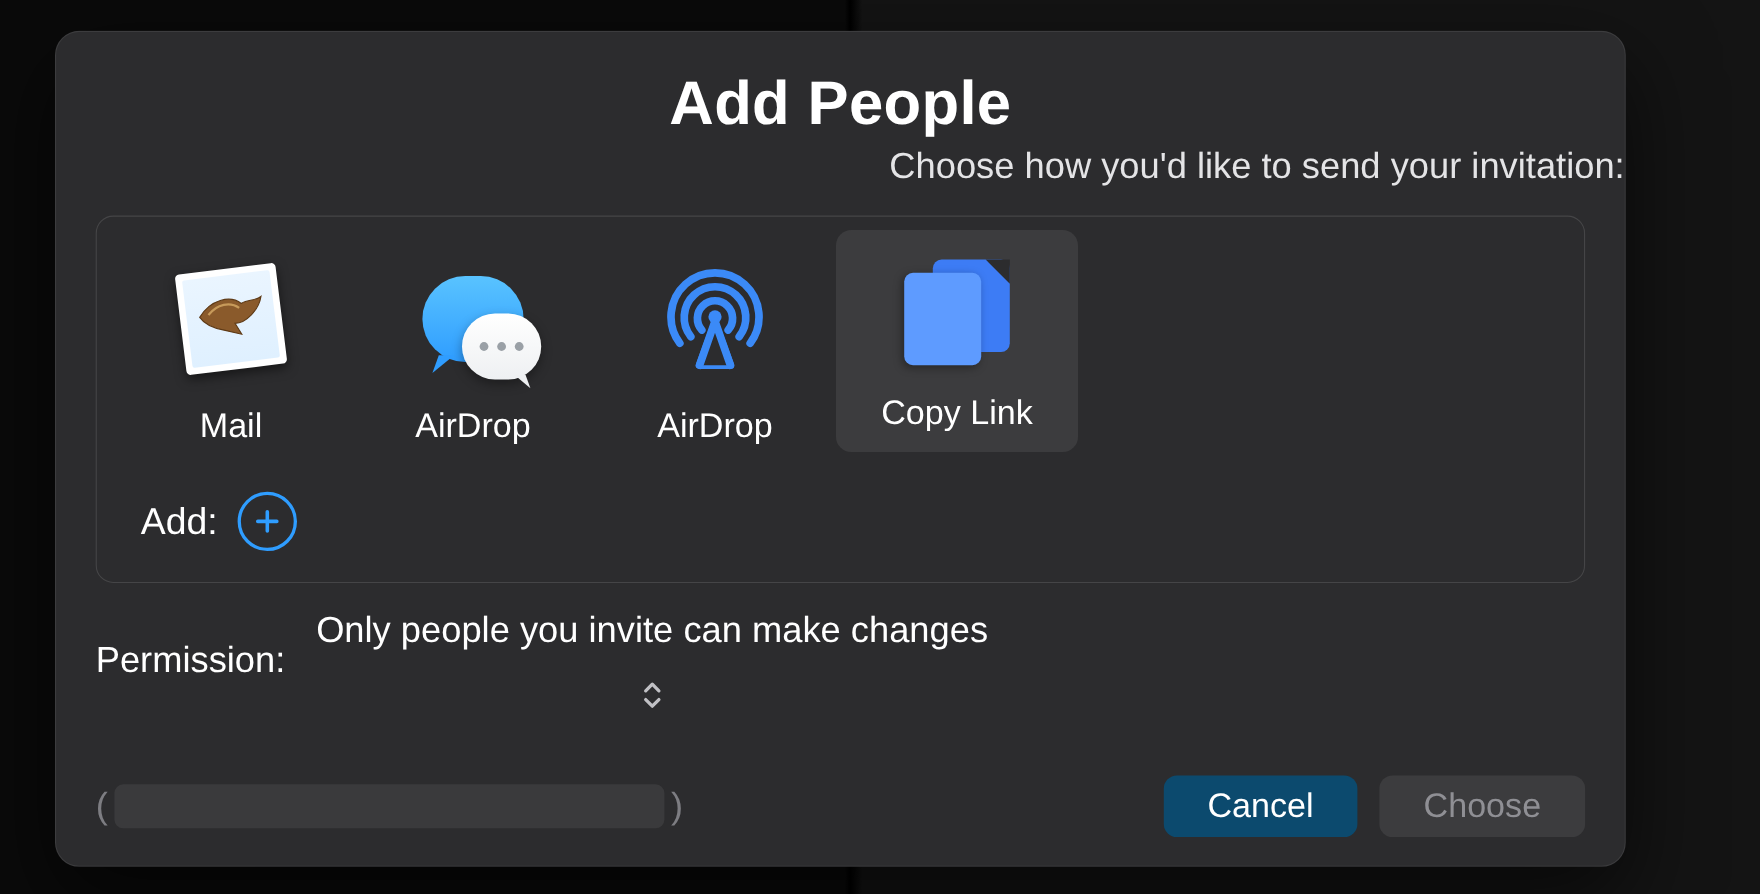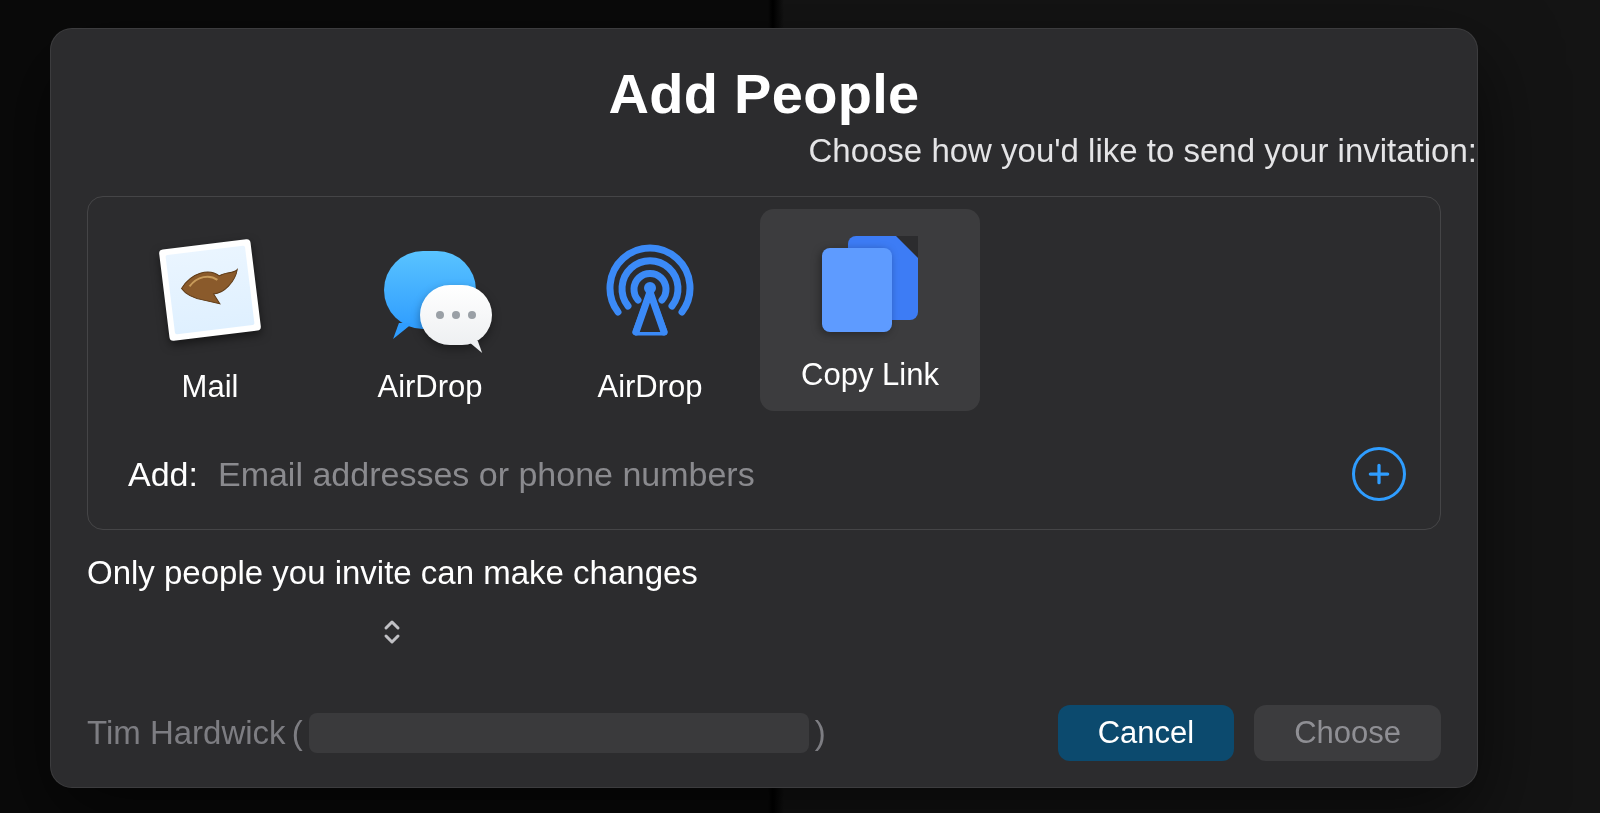--- a/index.html
+++ b/index.html
@@ -328,45 +328,44 @@
             </div>
           </div>
         </div>
         <div class="method-label">Copy Link</div>
       </div>
 
     </div>
 
     <div class="add-row">
       <div class="add-label">Add:</div>
-      <input class="add-input" type="text" autofocus="" placeholder="Email addresses or phone numbers" style="">
       <div class="plus-btn">
         <svg viewBox="0 0 24 24">
           <path d="M12 4 V20 M4 12 H20" stroke="#2f9dff" stroke-width="3" stroke-linecap="round"></path>
         </svg>
       </div>
     </div>
 
   </div>
 
   <div class="perm-row">
+    <div class="perm-label">Permission:</div>
     <div class="perm-select">
       <span class="perm-value">Only people you invite can make changes</span>
       <span class="stepper">
         <svg width="20" height="28" viewBox="0 0 20 28">
           <path d="M4 10 L10 4 L16 10" fill="none" stroke="#c0c0c4" stroke-width="3" stroke-linecap="round" stroke-linejoin="round"></path>
           <path d="M4 18 L10 24 L16 18" fill="none" stroke="#c0c0c4" stroke-width="3" stroke-linecap="round" stroke-linejoin="round"></path>
         </svg>
       </span>
     </div>
   </div>
 
   <div class="footer">
     <div class="user-line">
-      <span>Tim Hardwick</span>
       <span>(</span>
       <span class="redact"></span>
       <span>)</span>
     </div>
     <div class="spacer"></div>
     <button class="btn btn-cancel">Cancel</button>
     <button class="btn btn-share" disabled="">Choose</button>
   </div>
 
 </div>

